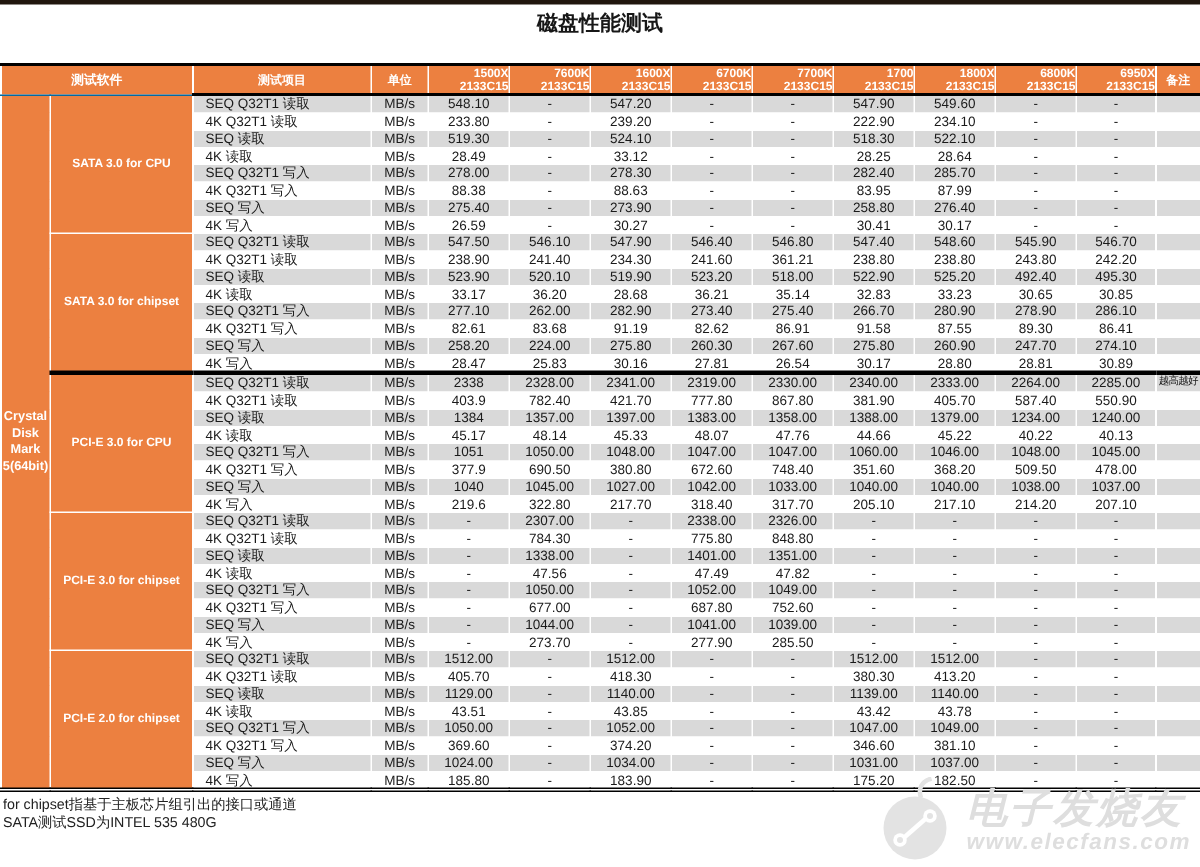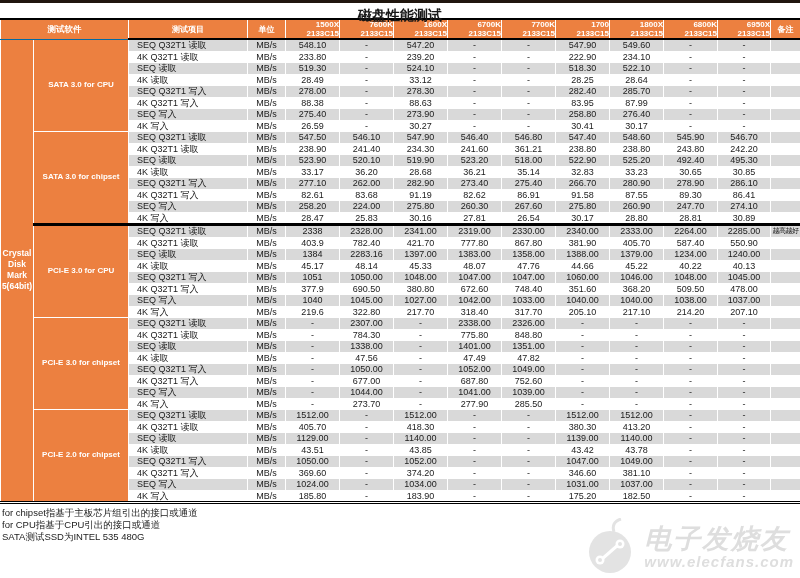--- a/index.html
+++ b/index.html
@@ -3,21 +3,21 @@
 <meta charset="utf-8">
 <style>
   html,body { margin:0; padding:0; }
   body {
     width:800px; height:578px; position:relative; overflow:hidden;
     background:#ffffff; font-family:"Liberation Sans", sans-serif;
     -webkit-font-smoothing:antialiased;
   }
   .top-bar { height:3px; background:#20160e; width:800px; }
   .page-title {
-    height:15px; line-height:24px; text-align:center;
+    height:39px; line-height:24px; text-align:center;
     font-size:14px; font-weight:bold; color:#171717;
   }
   table.bench {
     width:800px; border-collapse:collapse; table-layout:fixed;
     border-top:2px solid #000; border-bottom:3px double #000;
   }
   th, td { padding:0; overflow:hidden; white-space:nowrap; }
   thead th {
     background:#ec8040; color:#ffffff; font-weight:bold;
     height:18px; font-size:8px; line-height:9px; text-align:center;
@@ -377,21 +377,21 @@
         <td class="c-val">381.90</td>
         <td class="c-val">405.70</td>
         <td class="c-val">587.40</td>
         <td class="c-val">550.90</td>
         <td class="c-remark"></td>
       </tr>
       <tr class="stripe">
         <td class="c-item">SEQ 读取</td>
         <td class="c-unit">MB/s</td>
         <td class="c-val">1384</td>
-        <td class="c-val">2283.16</td>
+        <td class="c-val">1357.00</td>
         <td class="c-val">1397.00</td>
         <td class="c-val">1383.00</td>
         <td class="c-val">1358.00</td>
         <td class="c-val">1388.00</td>
         <td class="c-val">1379.00</td>
         <td class="c-val">1234.00</td>
         <td class="c-val">1240.00</td>
         <td class="c-remark"></td>
       </tr>
       <tr>
@@ -688,21 +688,20 @@
         <td class="c-val">182.50</td>
         <td class="c-val">-</td>
         <td class="c-val">-</td>
         <td class="c-remark"></td>
       </tr>
     </tbody>
 </table>
 
 <div class="footnotes">
   <div class="footnote">for chipset指基于主板芯片组引出的接口或通道</div>
-  <div class="footnote">for CPU指基于CPU引出的接口或通道</div>
   <div class="footnote">SATA测试SSD为INTEL 535 480G</div>
 </div>
 
 <div class="watermark">
   <svg width="54" height="58" viewBox="0 0 54 58">
     <path d="M30 14 C28 8 30 3 37 1" fill="none" stroke="#e3e3e3" stroke-width="3"></path>
     <circle cx="26" cy="34" r="21" fill="#e3e3e3"></circle>
     <line x1="18" y1="41" x2="34" y2="27" stroke="#ffffff" stroke-width="3"></line>
     <circle cx="16" cy="42" r="4.5" fill="#ffffff"></circle>
     <circle cx="36" cy="26" r="4.5" fill="#ffffff"></circle>

